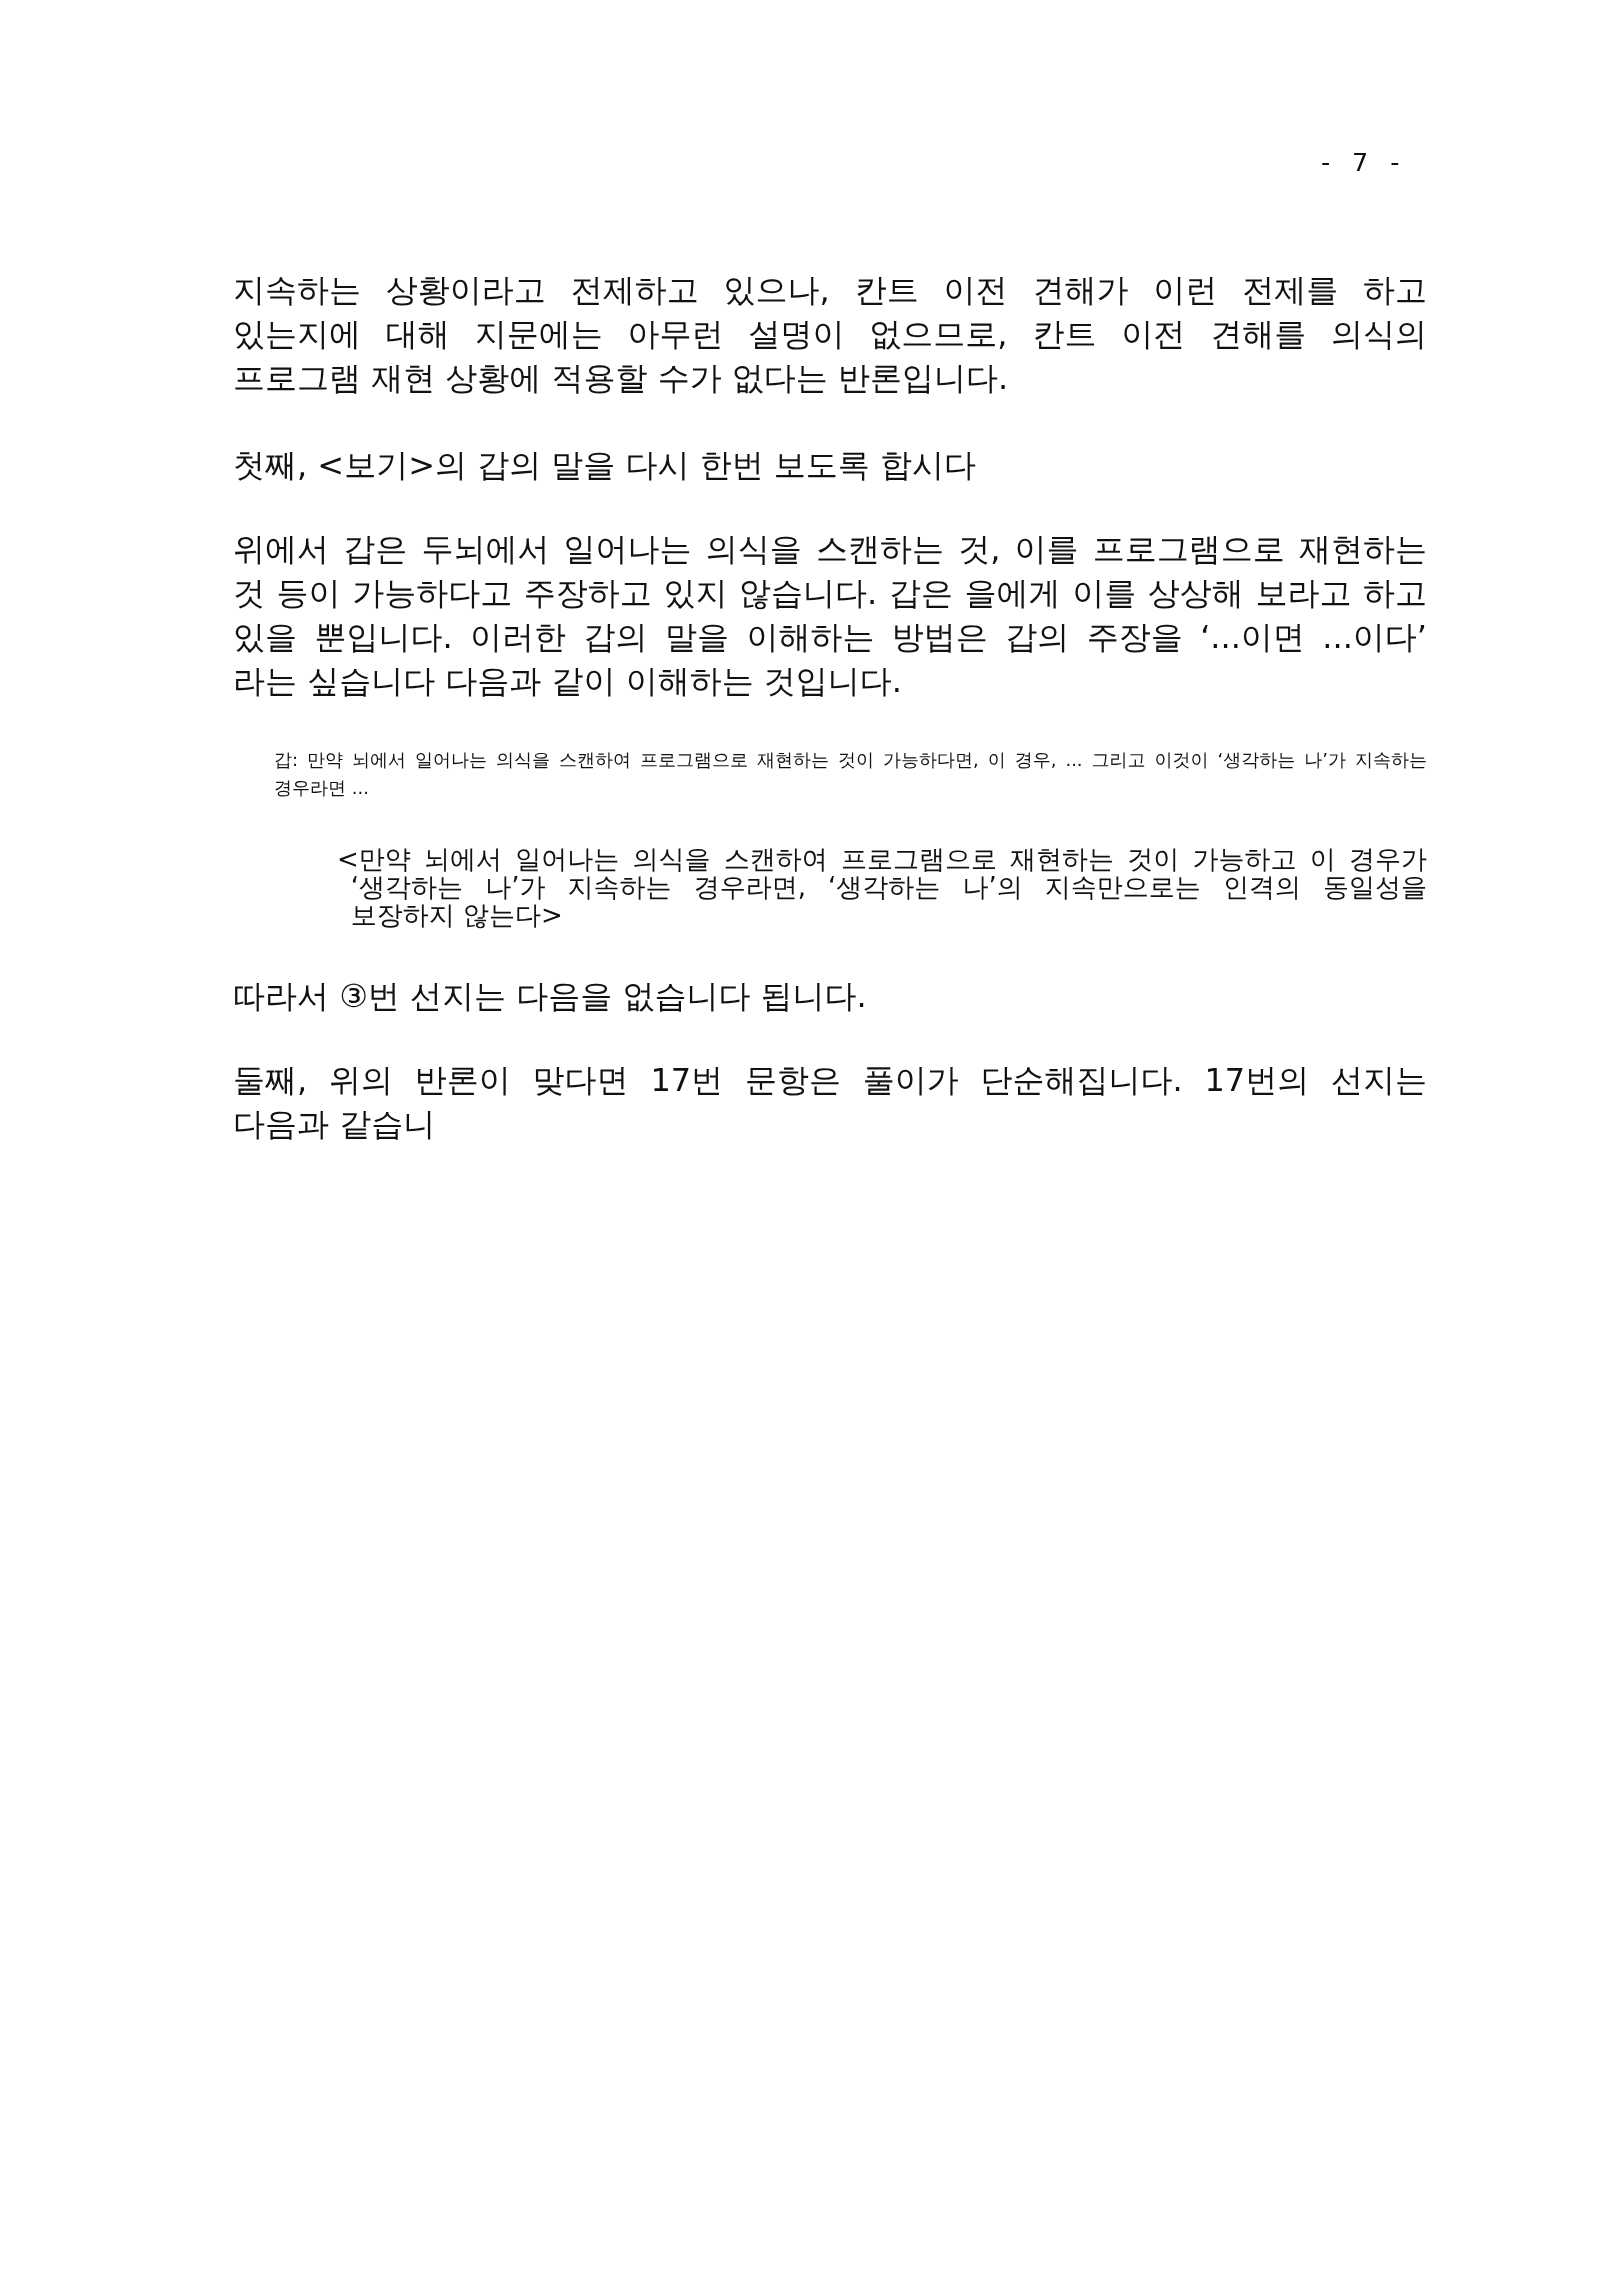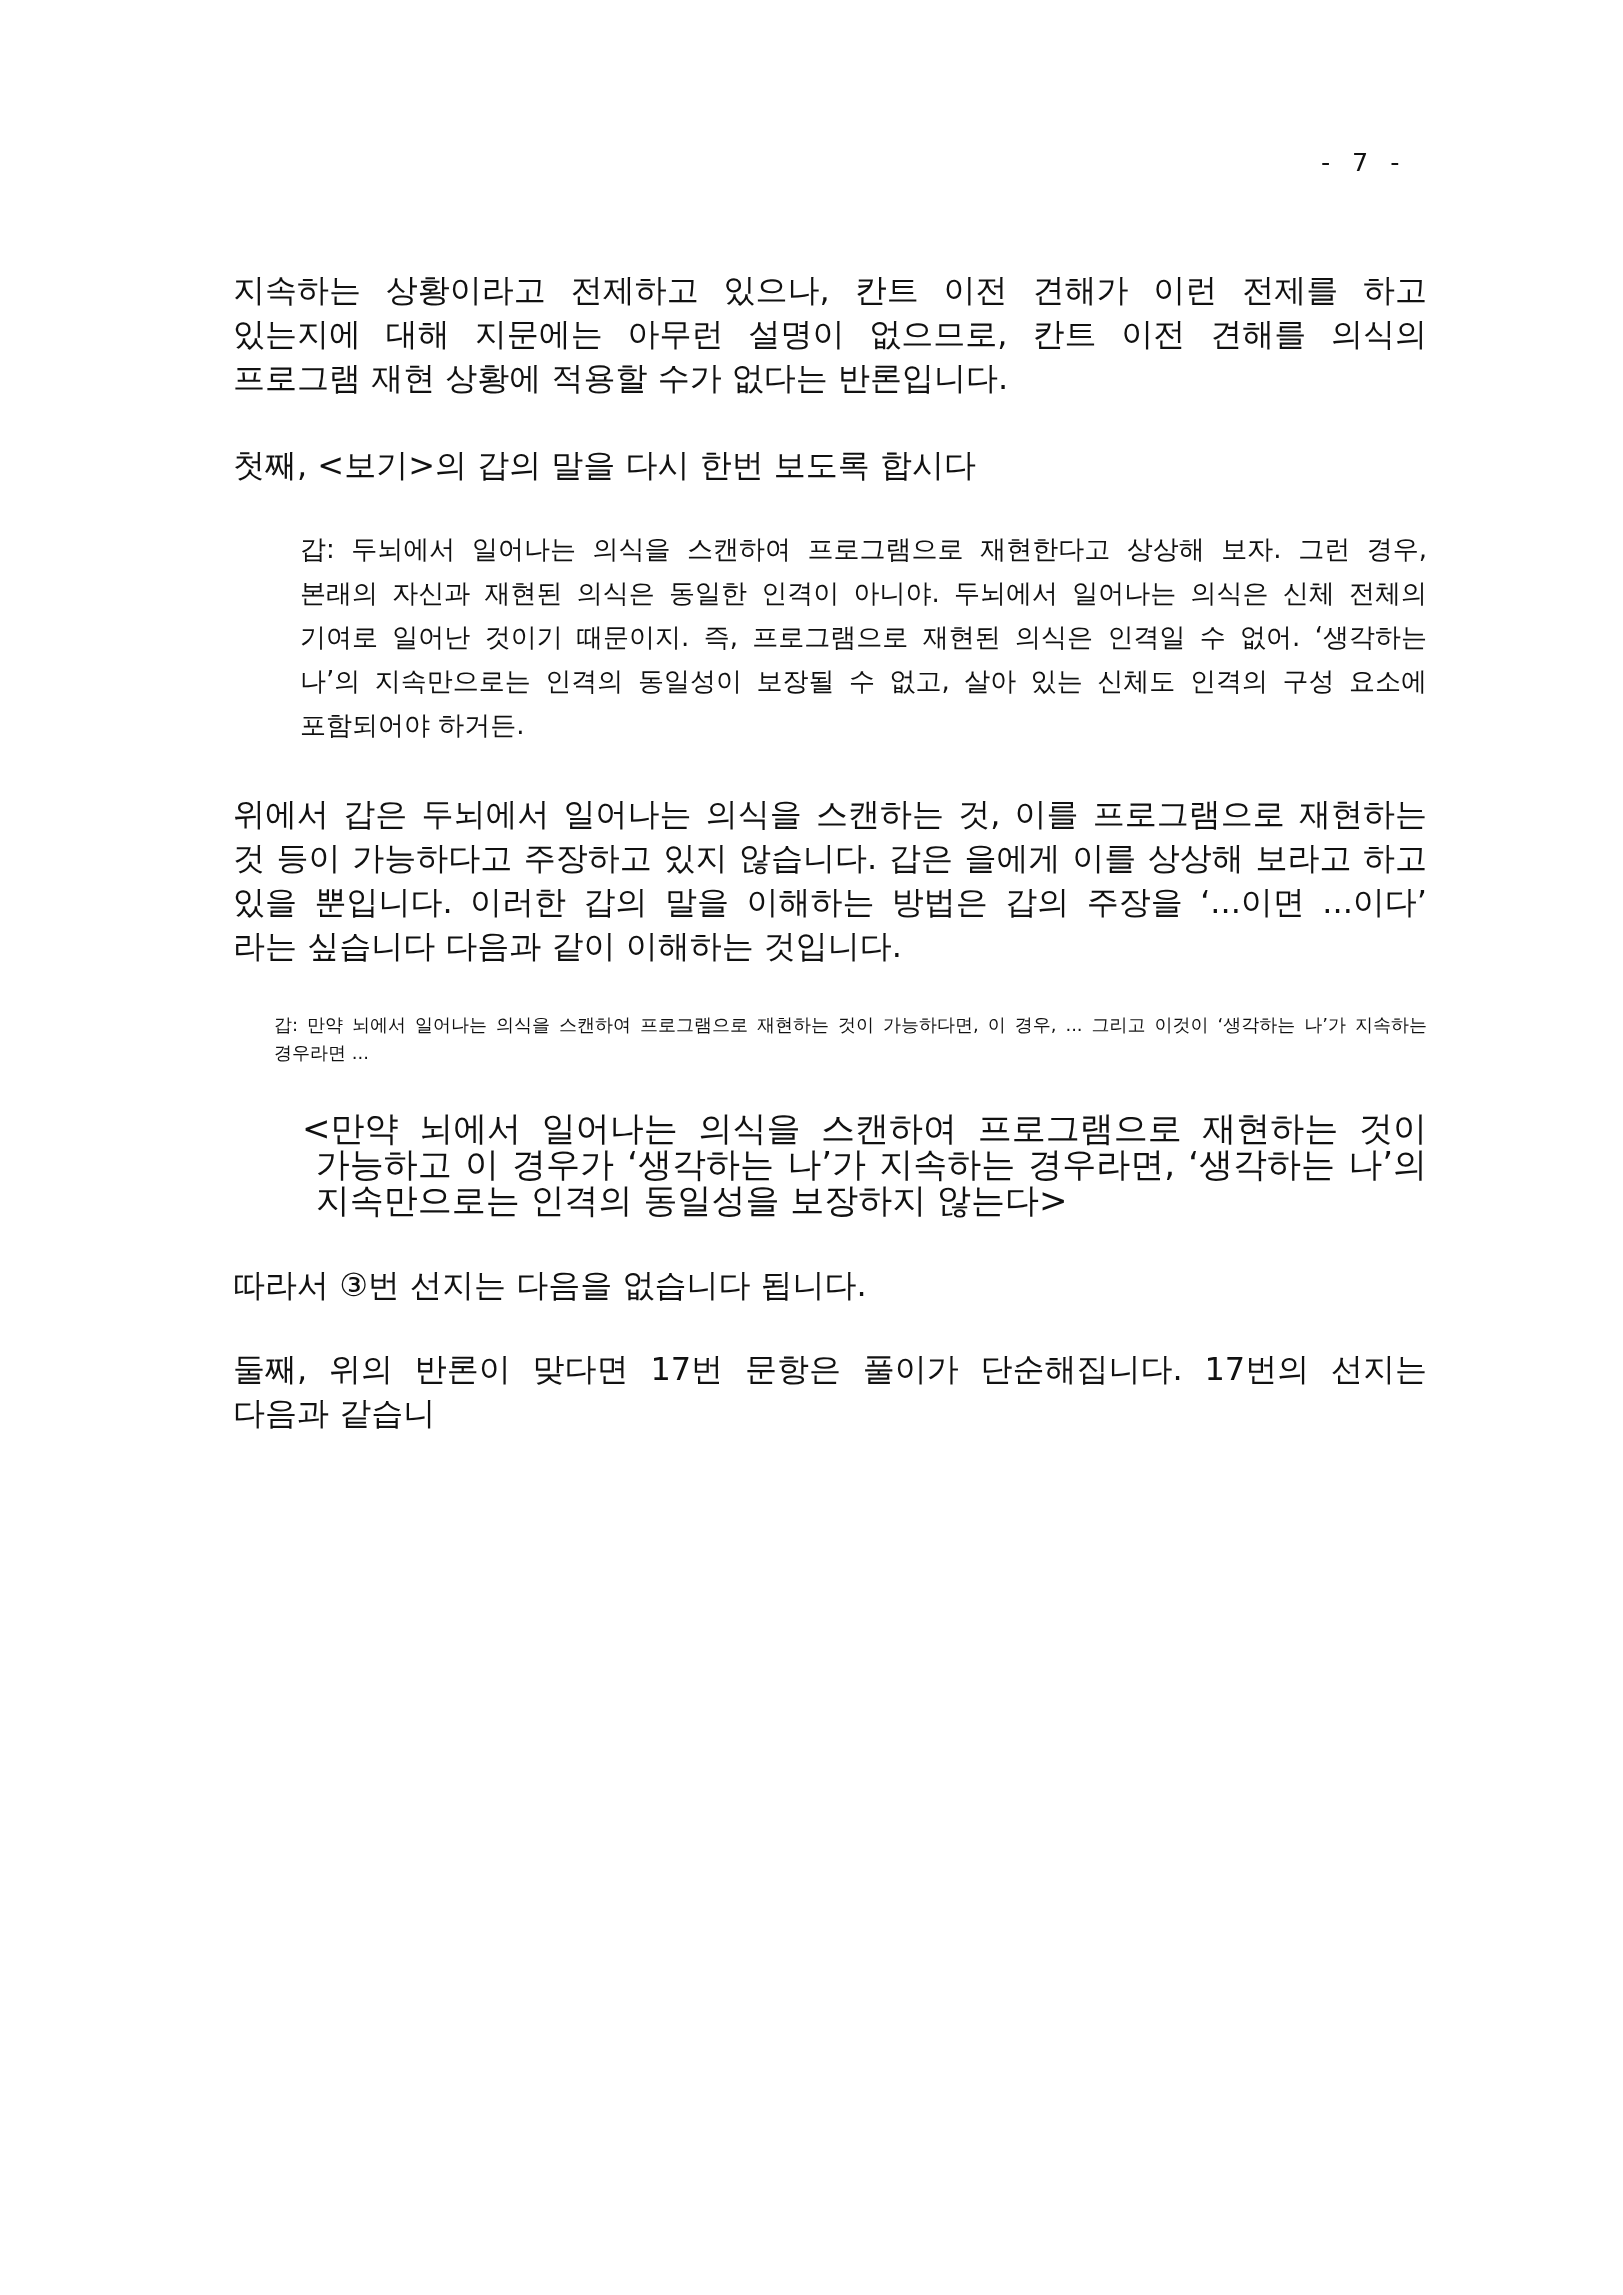--- a/index.html
+++ b/index.html
@@ -22,36 +22,35 @@
     .para.tight { margin-bottom: 40px; }
     .quote-a {
       margin: 0 0 45px 67px; font-size: 26px; line-height: 44px;
       text-align: justify; word-break: keep-all;
     }
     .quote-b {
       margin: 0 0 43px 41px; font-size: 18px; line-height: 28px;
       text-align: justify; padding-left: 0; text-indent: 0; word-break: keep-all;
     }
     .quote-c {
-      margin: 0 0 45px 69px; padding-left: 13.8px; text-indent: -13.8px;
-      font-size: 34px; line-height: 36px; text-align: justify; word-break: keep-all;
+      margin: 0 0 45px 104px; padding-left: 13.8px; text-indent: -13.8px;
+      font-size: 26px; line-height: 28px; text-align: justify; word-break: keep-all;
     }
     .quote-d {
       margin: 0 0 45px 69px; padding-left: 13.8px; text-indent: -13.8px;
       font-size: 26px; line-height: 44px; text-align: justify; word-break: keep-all;
     }
   </style>
 </head>
 <body>
 
 <div class="page-number">- 7 -</div>
 
 <div class="content">
   <p class="para">지속하는 상황이라고 전제하고 있으나, 칸트 이전 견해가 이런 전제를 하고 있는지에 대해 지문에는 아무런 설명이 없으므로, 칸트 이전 견해를 의식의 프로그램 재현 상황에 적용할 수가 없다는 반론입니다.</p>
   <p class="para tight">첫째, &lt;보기&gt;의 갑의 말을 다시 한번 보도록 합시다</p>
-  <p class="quote-a">갑: 두뇌에서 일어나는 의식을 스캔하여 프로그램으로 재현한다고 상상해 보자. 그런 경우, 본래의 자신과 재현된 의식은 동일한 인격이 아니야. 두뇌에서 일어나는 의식은 신체 전체의 기여로 일어난 것이기 때문이지. 즉, 프로그램으로 재현된 의식은 인격일 수 없어. ‘생각하는 나’의 지속만으로는 인격의 동일성이 보장될 수 없고, 살아 있는 신체도 인격의 구성 요소에 포함되어야 하거든.</p>
   <p class="para">위에서 갑은 두뇌에서 일어나는 의식을 스캔하는 것, 이를 프로그램으로 재현하는 것 등이 가능하다고 주장하고 있지 않습니다. 갑은 을에게 이를 상상해 보라고 하고 있을 뿐입니다. 이러한 갑의 말을 이해하는 방법은 갑의 주장을 ‘...이면 ...이다’ 라는 싶습니다 다음과 같이 이해하는 것입니다.</p>
   <p class="quote-b">갑: 만약 뇌에서 일어나는 의식을 스캔하여 프로그램으로 재현하는 것이 가능하다면, 이 경우, ... 그리고 이것이 ‘생각하는 나’가 지속하는 경우라면 ...</p>
   <p class="quote-c">&lt;만약 뇌에서 일어나는 의식을 스캔하여 프로그램으로 재현하는 것이 가능하고 이 경우가 ‘생각하는 나’가 지속하는 경우라면, ‘생각하는 나’의 지속만으로는 인격의 동일성을 보장하지 않는다&gt;</p>
   <p class="para tight">따라서 ③번 선지는 다음을 없습니다 됩니다.</p>
   <p class="para">둘째, 위의 반론이 맞다면 17번 문항은 풀이가 단순해집니다. 17번의 선지는 다음과 같습니</p>
 </div>
 
 
 </body></html>

